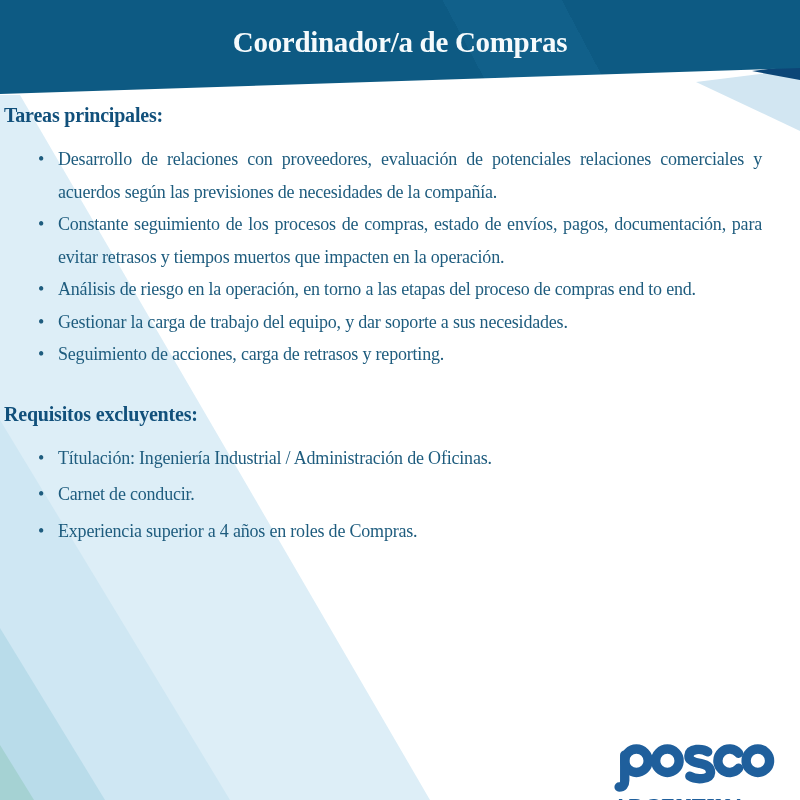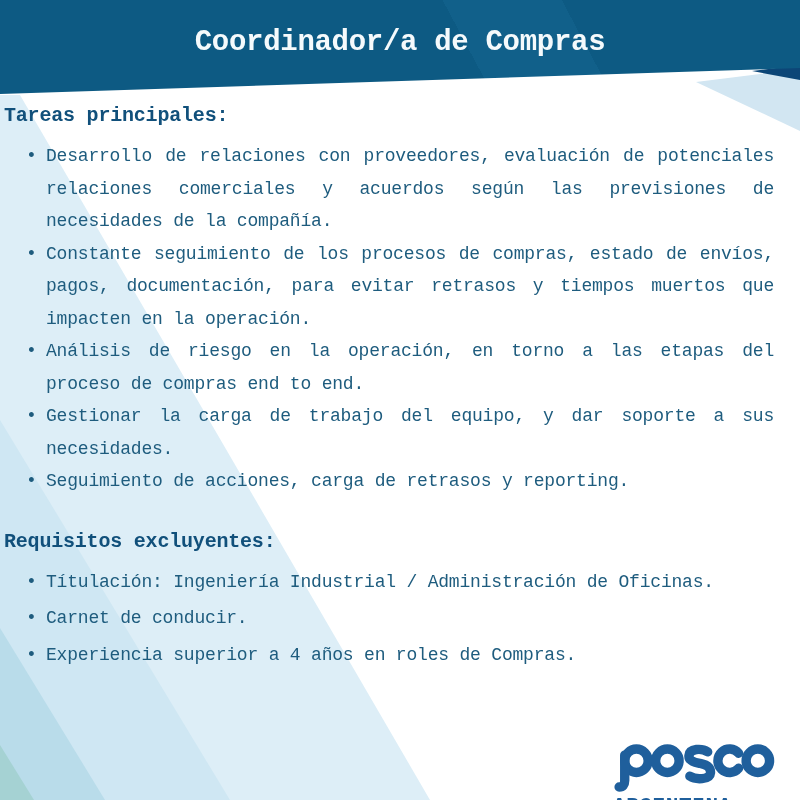--- a/index.html
+++ b/index.html
@@ -1,18 +1,18 @@
 <!DOCTYPE html>
 <html><head>
 <meta charset="utf-8">
 <style>
   html,body{margin:0;padding:0;background:#ffffff;}
   .page{
     position:relative;width:800px;height:800px;overflow:hidden;background:#ffffff;
-    font-family:Liberation Mono, monospace;
+    font-family:Liberation Serif, serif;
   }
   
   .stripe{position:absolute;inset:0;z-index:0;}
   .s1{background:#ddeef7;clip-path:polygon(0px 95px,20px 95px,430px 800px,0px 800px);}
   .s2{background:#cfe7f3;clip-path:polygon(0px 420px,230px 800px,0px 800px);}
   .s3{background:#b9dcea;clip-path:polygon(0px 628px,105px 800px,0px 800px);}
   .s4{background:#a5d2d3;clip-path:polygon(0px 745px,34px 800px,0px 800px);}
   .s5{background:#d2e6f2;clip-path:polygon(696px 82px,800px 69px,800px 131px);}
   .s6{background:#0c4677;clip-path:polygon(752px 71px,800px 65px,800px 80px);}
   
@@ -24,21 +24,21 @@
   .band h1{
     margin:0;padding-top:26px;text-align:center;
     font-size:29px;font-weight:bold;letter-spacing:-0.3px;color:#f5fafc;
   }
   
   .content{position:absolute;left:4px;right:22px;top:104px;z-index:3;color:#1e5c7e;}
   .content h2{
     margin:0 0 13px 0;font-size:20px;font-weight:bold;color:#11507b;letter-spacing:-0.2px;
   }
   .content h2.second{margin-top:32px;}
-  ul{margin:4px;padding:0;list-style:none;}
+  ul{margin:16px;padding:0;list-style:none;}
   li{
     position:relative;padding-left:38px;font-size:18px;line-height:32.5px;
     letter-spacing:-0.2px;text-align:justify;text-align-last:left;
   }
   li::before{content:"\2022";position:absolute;left:18px;top:0;}
   .req li{margin-bottom:4px;}
   
   .footer{position:absolute;left:20px;top:671px;z-index:3;color:#1e5c7e;}
   .footer p{margin:0;font-size:19px;line-height:31px;letter-spacing:-0.2px;}
   

